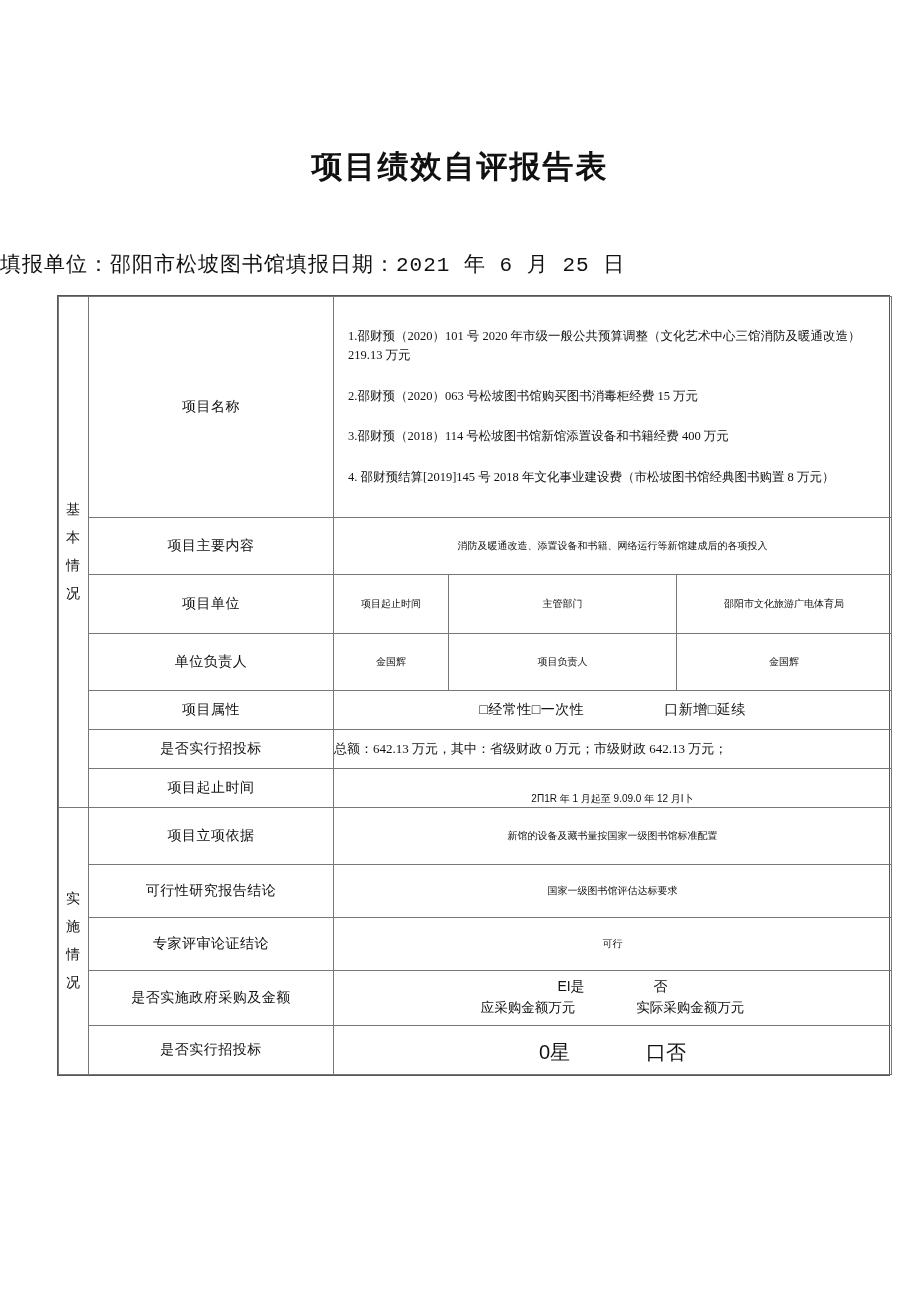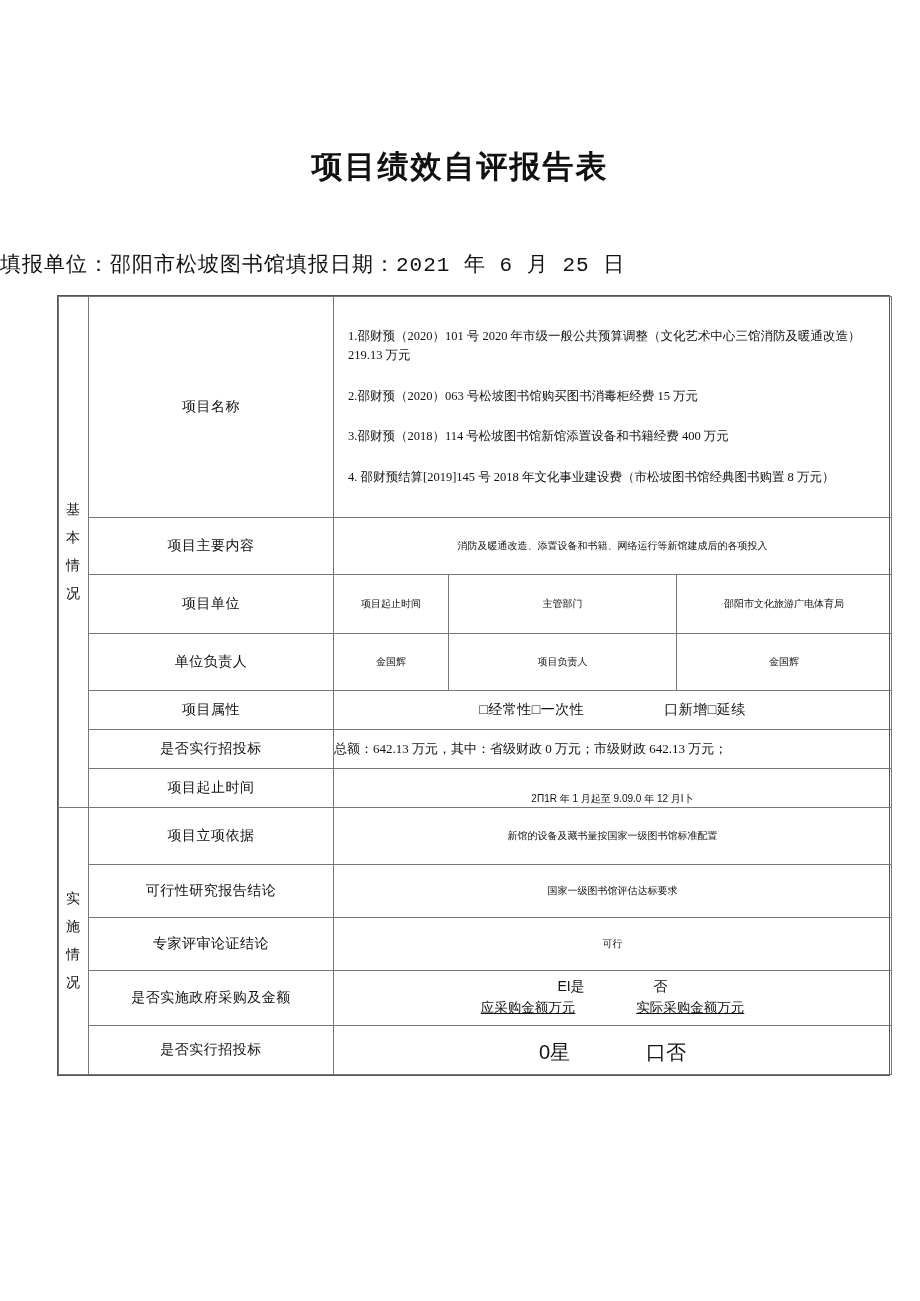--- a/index.html
+++ b/index.html
@@ -128,21 +128,20 @@
     gap: 69px;
     font-size: 14px;
     white-space: nowrap;
   }
   .proc-line2 {
     display: flex;
     justify-content: center;
     gap: 61px;
     font-size: 13.5px;
     white-space: nowrap;
-    text-decoration: underline;
   }
   .bid-line {
     display: flex;
     justify-content: center;
     gap: 76px;
     font-size: 20px;
     white-space: nowrap;
   }
   .mono-ocr {
     font-family: "Liberation Sans", "DejaVu Sans", sans-serif;

